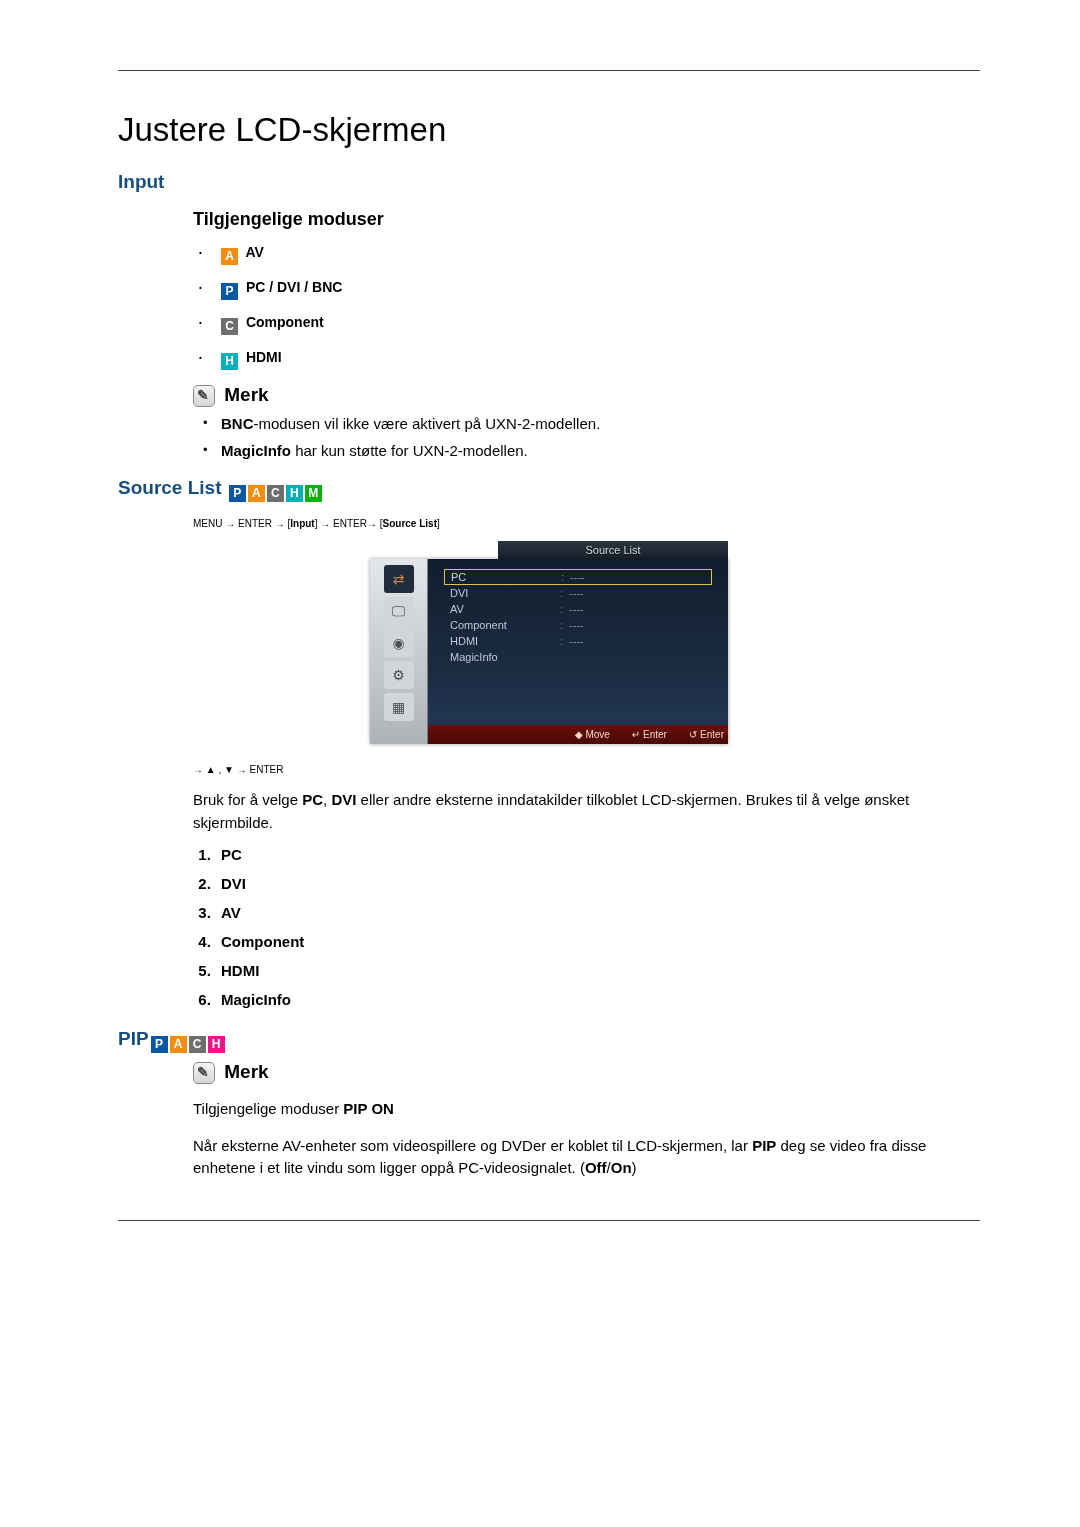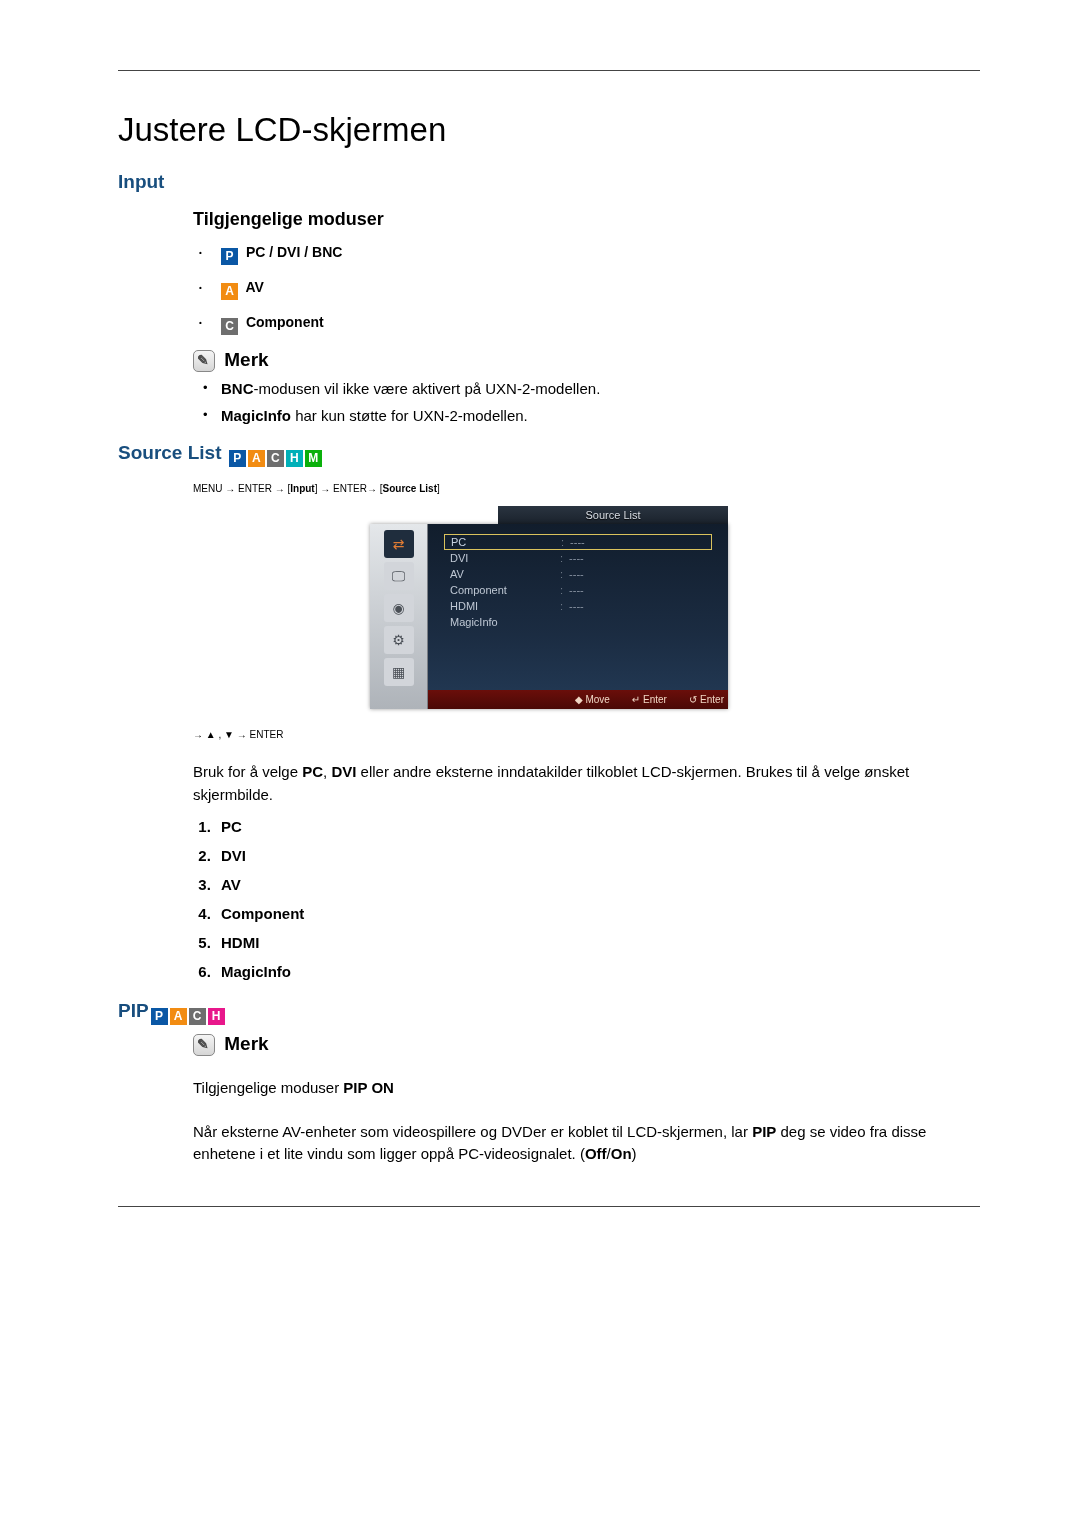--- a/index.html
+++ b/index.html
@@ -232,48 +232,52 @@
     font-weight: bold;
     font-size: 19px;
     margin-top: 20px;
     margin-bottom: 4px;
   }
   .para {
     margin-left: 75px;
     font-size: 15px;
     line-height: 1.5;
     margin-bottom: 12px;
-    margin-top: 21px;
+    margin-top: 14px;
   }
   .arrow { font-family: Arial, sans-serif; }
   .bold { font-weight: bold; }
   .bracketed { font-family: Arial, sans-serif; font-weight: bold; }
 </style>
 </head>
 <body>
 
 <hr class="topline">
 
 <h1 class="title">Justere LCD-skjermen</h1>
 
 <div class="section-hdr">Input</div>
 <div class="subsection-hdr">Tilgjengelige moduser</div>
 
 <ul class="mode-list">
   <li>
+    <span class="iconbox orange">A</span>
+    <span>AV</span>
+  </li>
+  <li>
     <span class="iconbox blue">P</span>
     <span>PC / DVI / BNC</span>
   </li>
   <li>
-    <span class="iconbox orange">A</span>
-    <span>AV</span>
-  </li>
-  <li>
     <span class="iconbox gray">C</span>
     <span>Component</span>
+  </li>
+  <li>
+    <span class="iconbox teal">H</span>
+    <span>HDMI</span>
   </li>
 </ul>
 
 <div class="note-label">
   <span class="note-icon"></span>
   <span>Merk</span>
 </div>
 <ul class="note-list">
   <li>
     <span class="bold">BNC</span><span>-modusen vil ikke være aktivert på UXN-2-modellen.</span>

